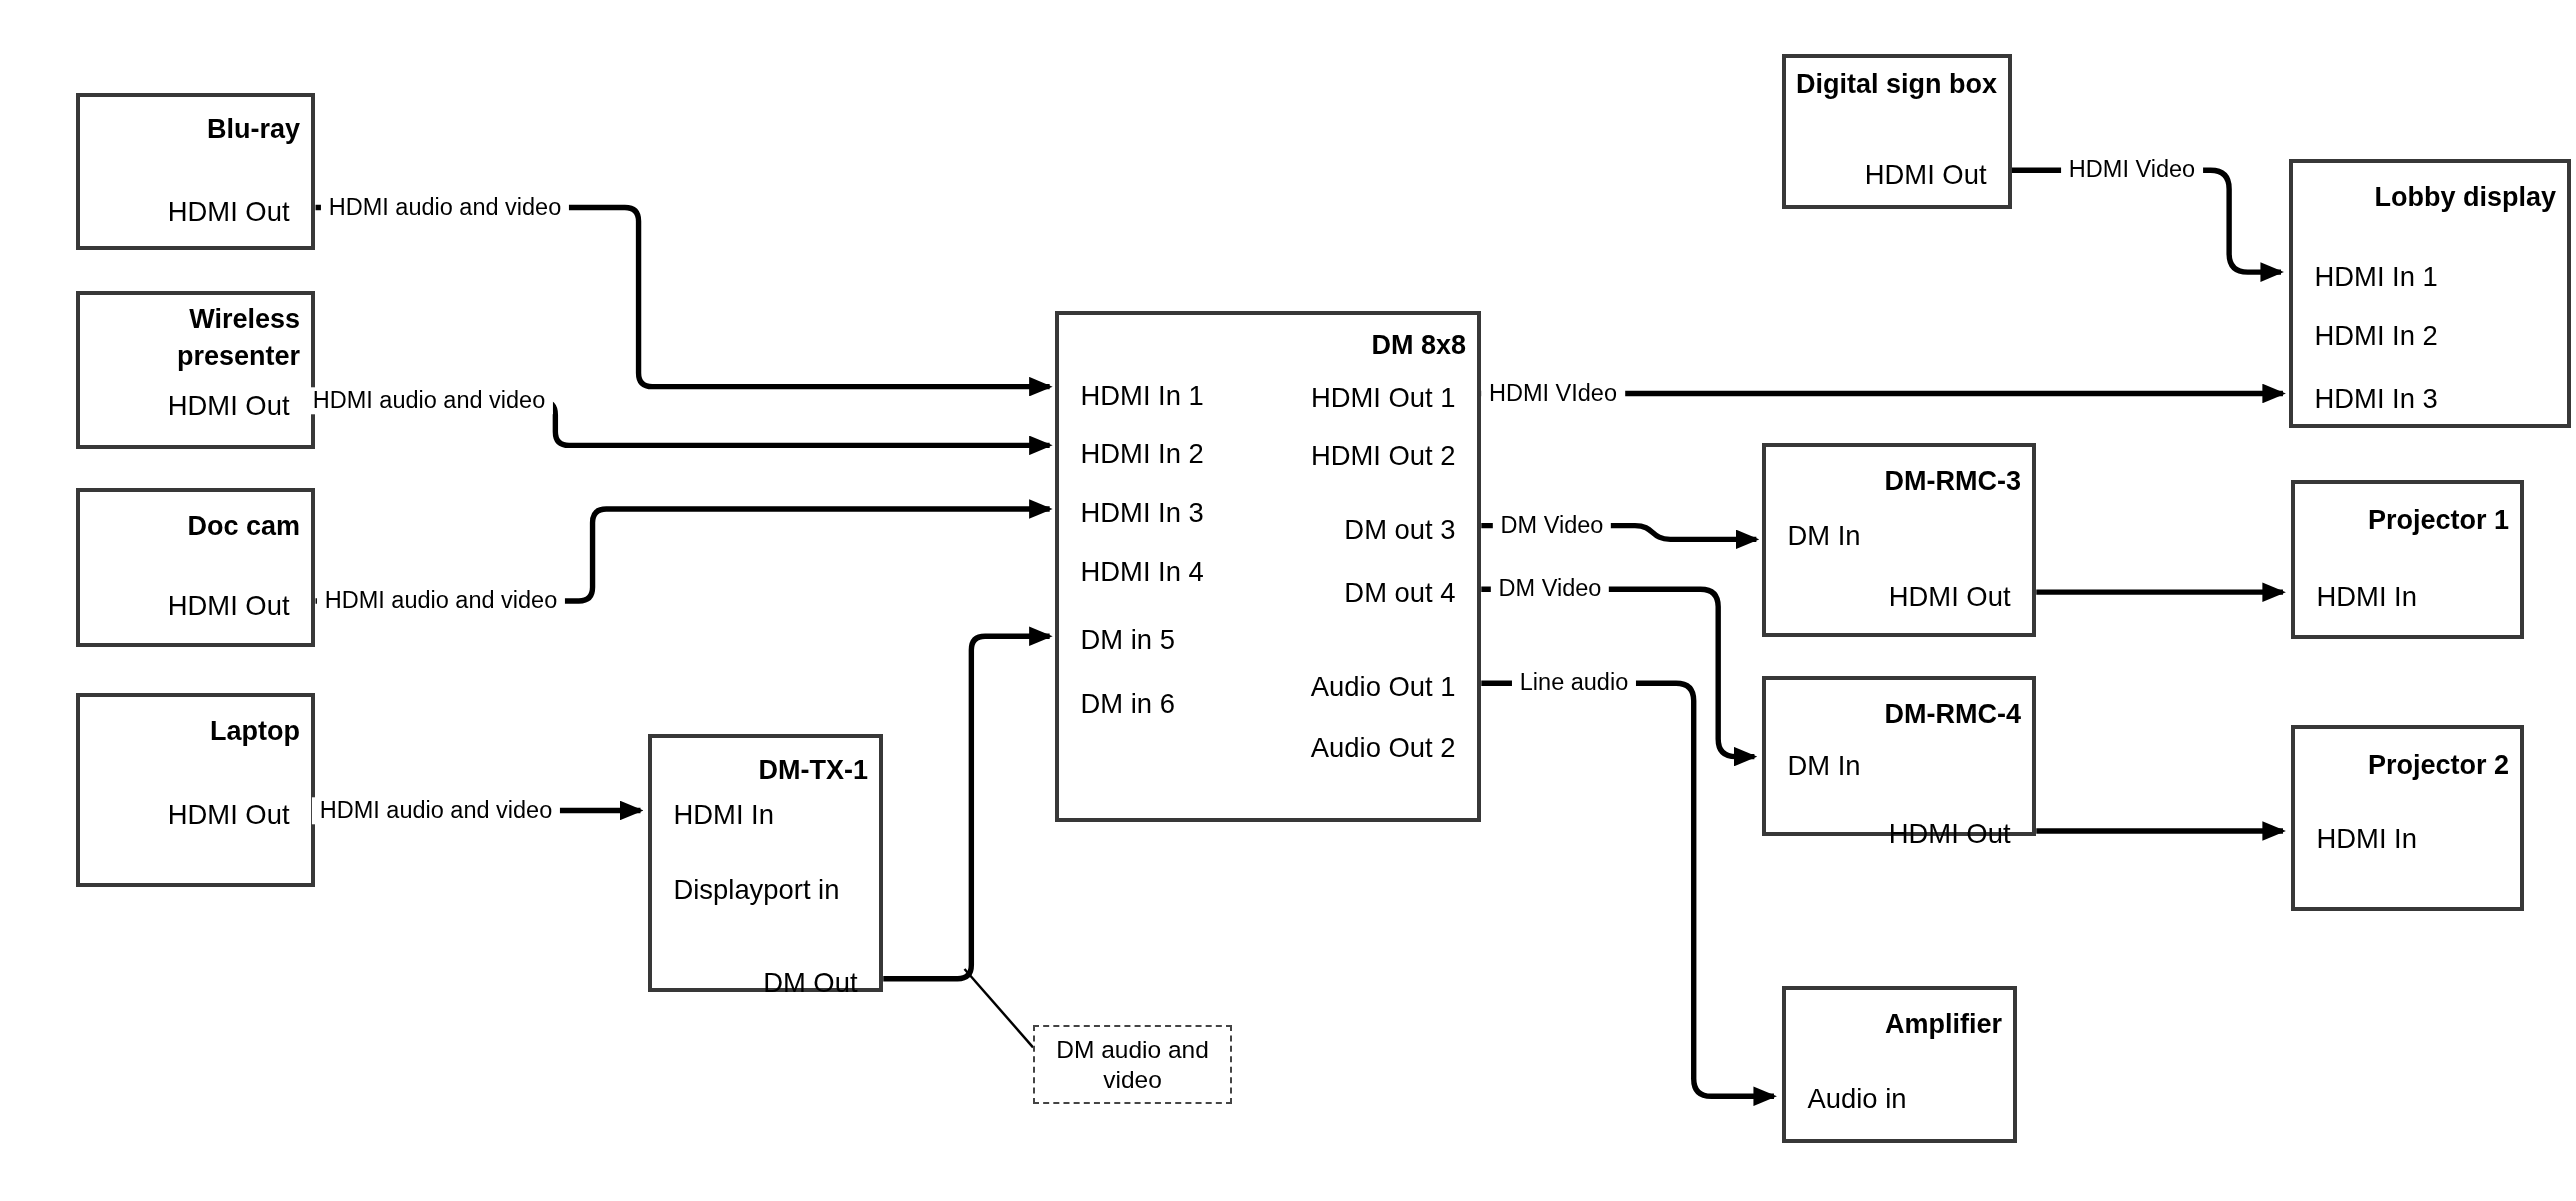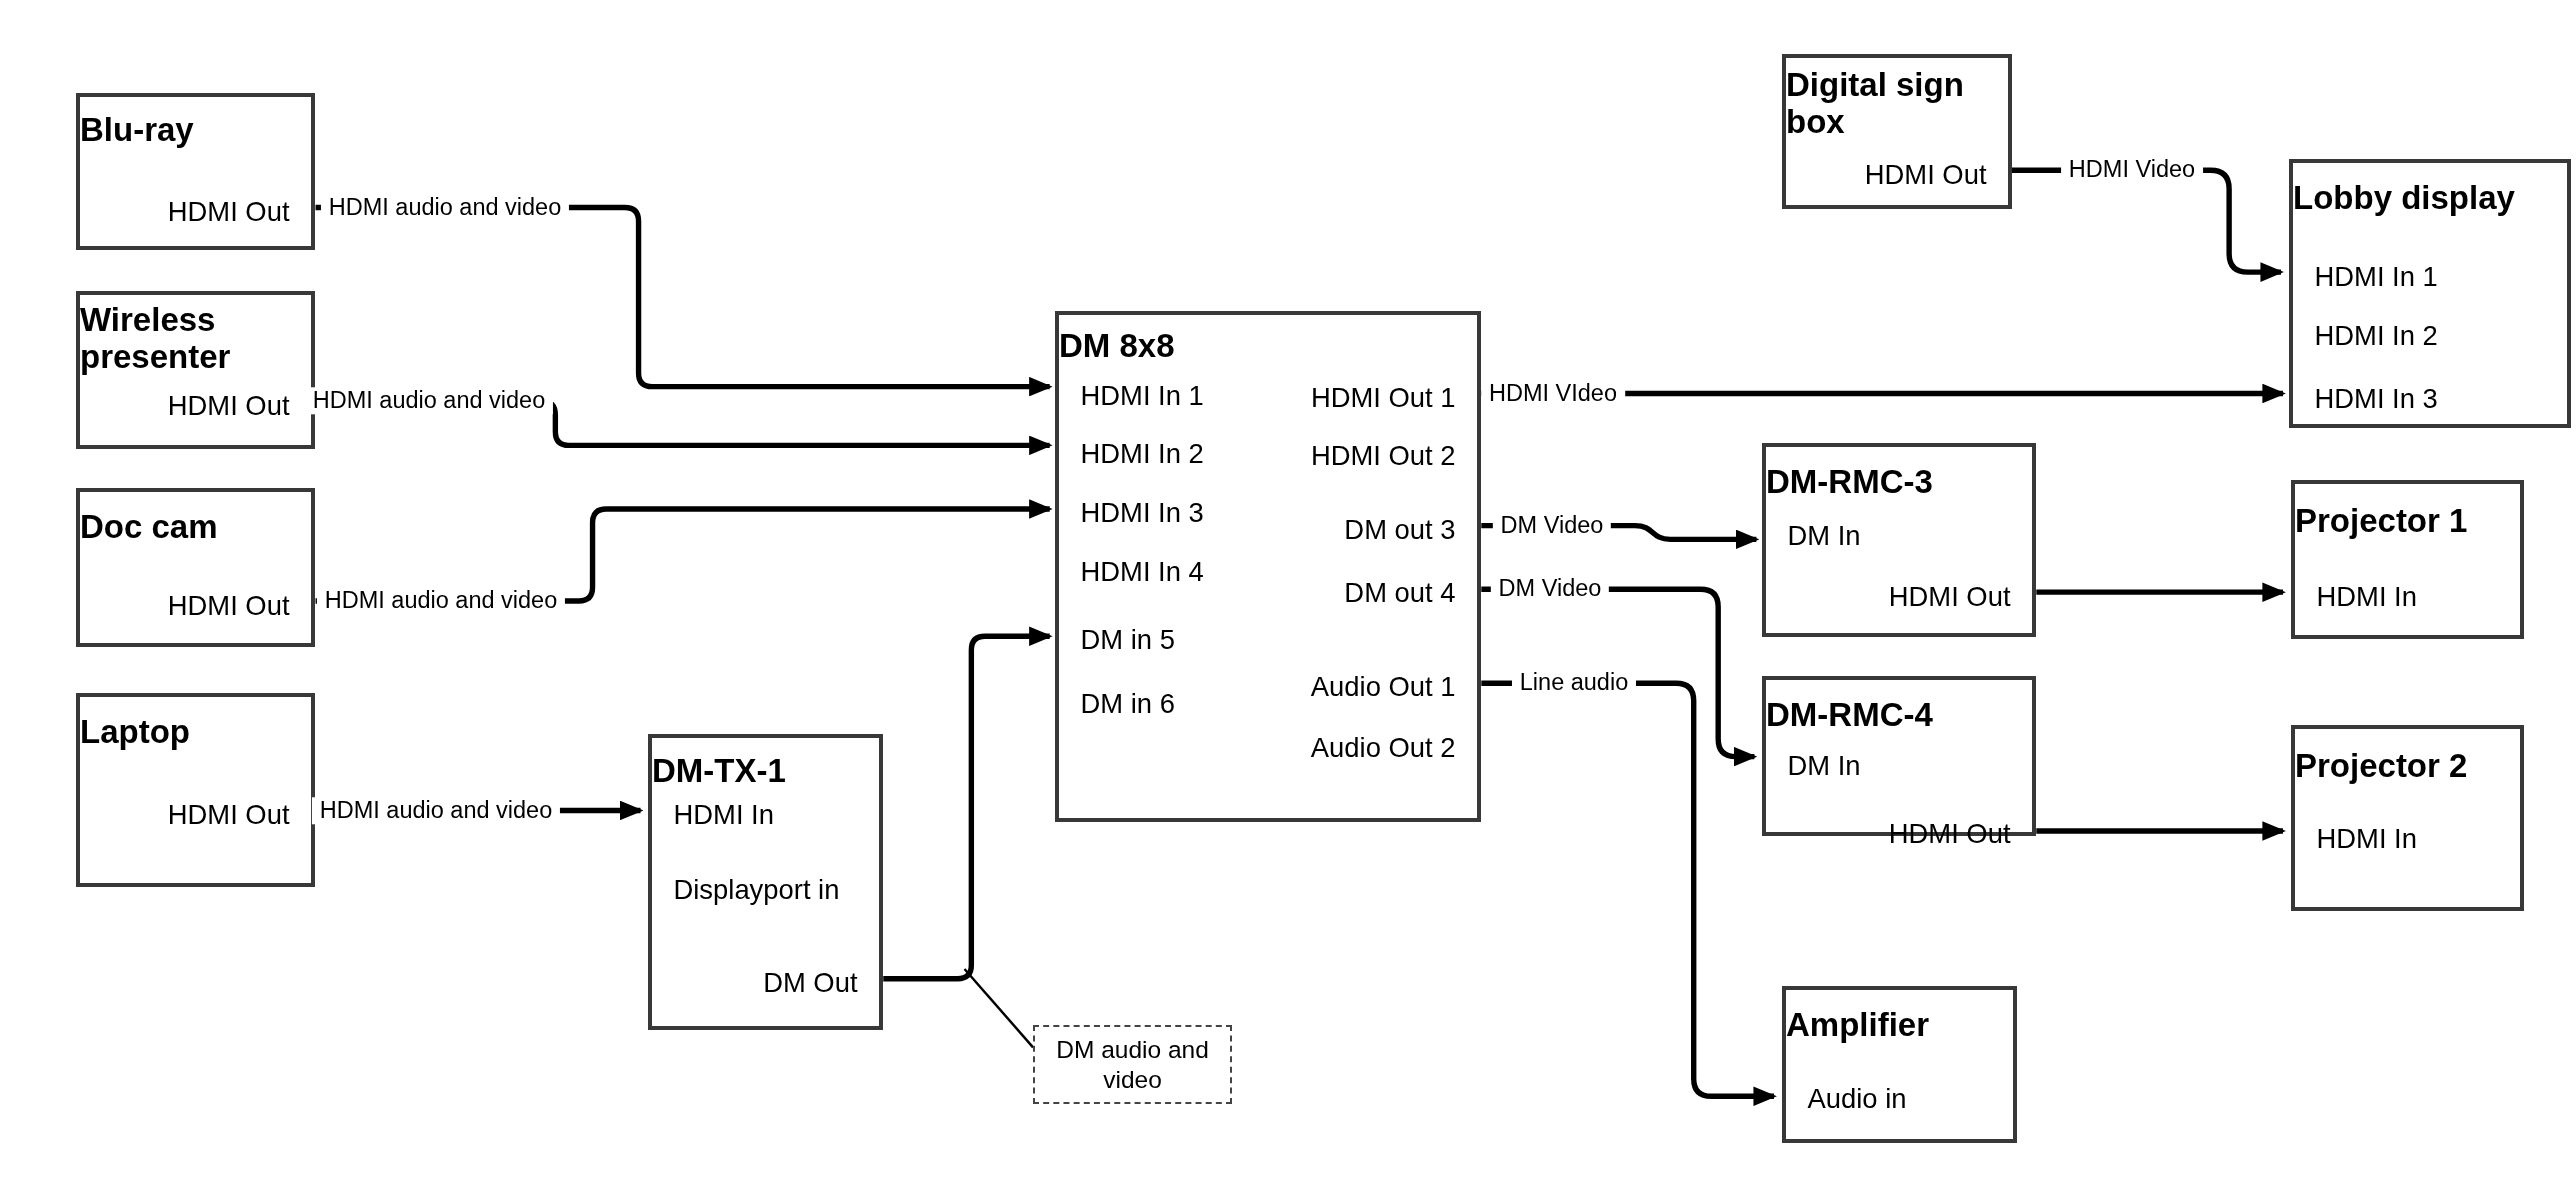--- a/index.html
+++ b/index.html
@@ -15,23 +15,23 @@
   .wire{fill:none;stroke:#000;stroke-width:5.5px;}
   .thin{fill:none;stroke:#000;stroke-width:2.5px;}
   .node{
     position:absolute;
     box-sizing:border-box;
     border:4.9px solid #383838;
     background:#ffffff;
   }
   .node-title{
     position:absolute;left:0;right:11px;
-    text-align:left;
+    text-align:right;
     font-weight:bold;
-    font-size:33px;line-height:37px;
+    font-size:27px;line-height:37px;
   }
   .port{
     position:absolute;
     font-size:27.4px;line-height:33px;
     white-space:nowrap;
   }
   .port.l{left:21.5px;}
   .port.r{right:21.5px;text-align:right;}
   .wire-label{
     position:absolute;
@@ -92,21 +92,21 @@
   <div class="node" style="left:76px;top:488px;width:239px;height:159px">
     <div class="node-title" style="top:15.7px">Doc cam</div>
     <span class="port r" style="top:97px">HDMI Out</span>
   </div>
 
   <div class="node" style="left:76px;top:693px;width:239px;height:194px">
     <div class="node-title" style="top:15.7px">Laptop</div>
     <span class="port r" style="top:101px">HDMI Out</span>
   </div>
 
-  <div class="node" style="left:648px;top:734px;width:235px;height:296px">
+  <div class="node" style="left:648px;top:734px;width:235px;height:258px">
     <div class="node-title" style="top:13.7px">DM-TX-1</div>
     <span class="port l" style="top:60px">HDMI In</span>
     <span class="port l" style="top:135px">Displayport in</span>
     <span class="port r" style="top:228px">DM Out</span>
   </div>
 
   <div class="node" style="left:1055px;top:311px;width:426px;height:511px">
     <div class="node-title" style="top:11.7px">DM 8x8</div>
     <span class="port l" style="top:64px">HDMI In 1</span>
     <span class="port l" style="top:122px">HDMI In 2</span>

